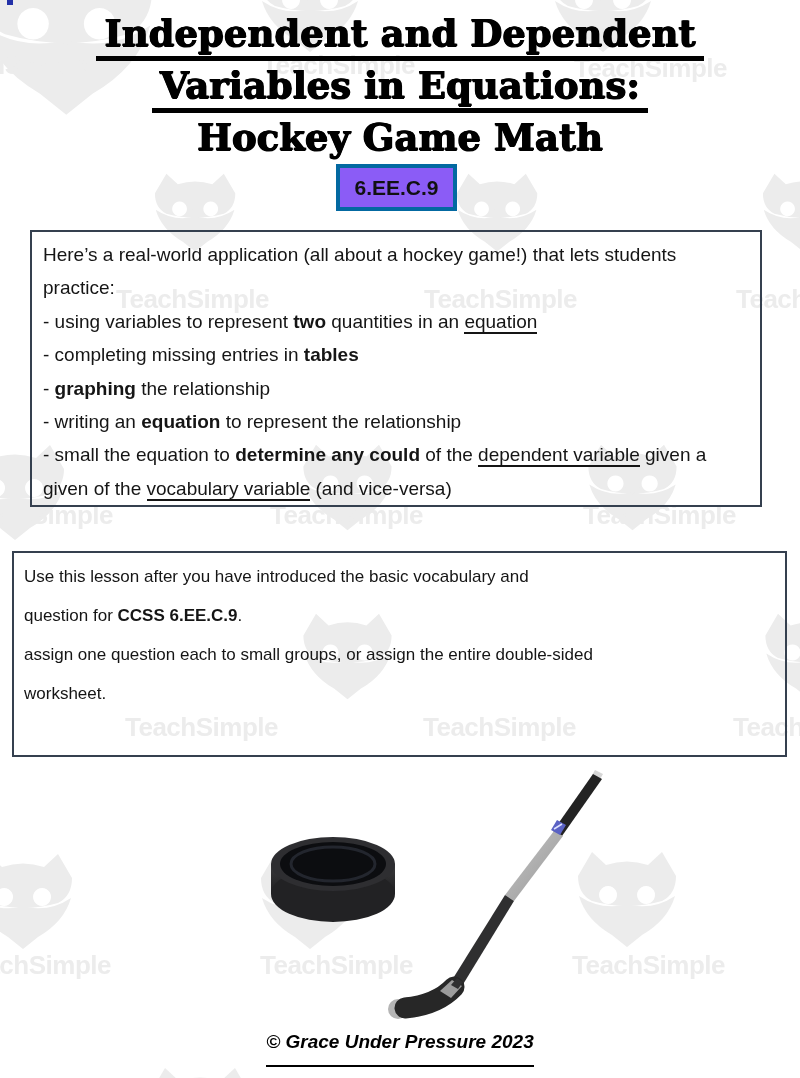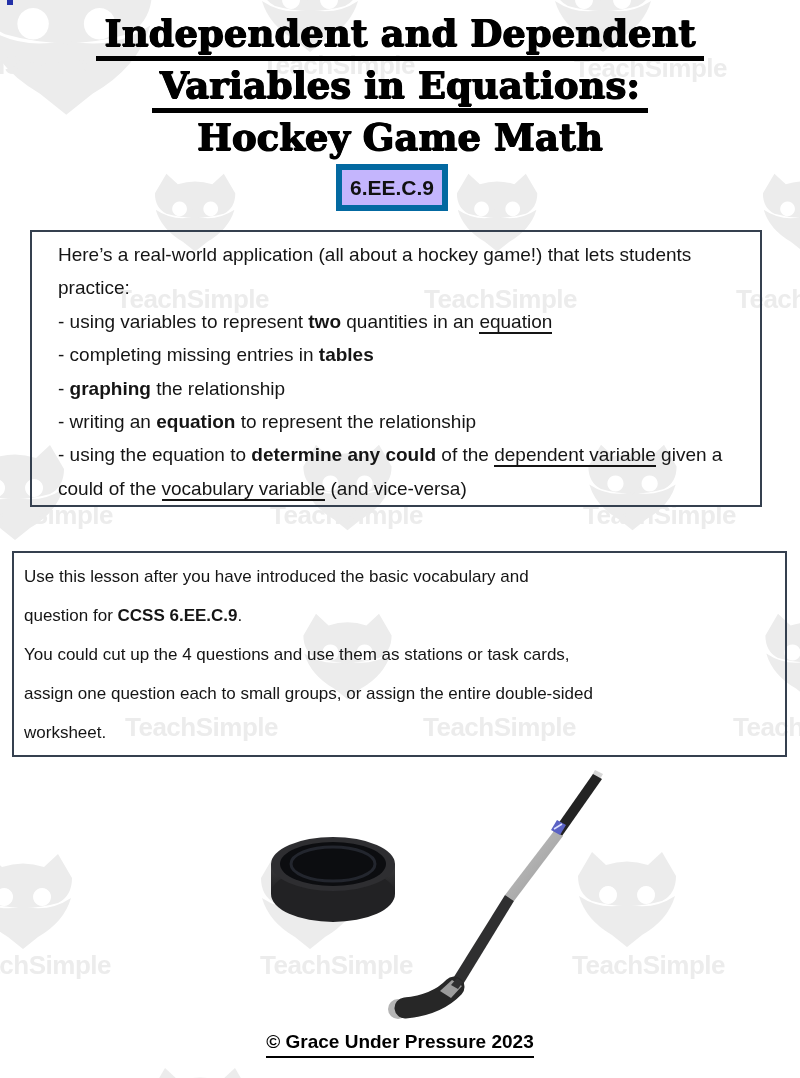--- a/index.html
+++ b/index.html
@@ -18,41 +18,41 @@
   #content{position:absolute;inset:0;z-index:1;}
   #corner-artifact{position:absolute;left:7px;top:0;width:6px;height:5px;}
   #title{
     position:absolute;top:8px;left:0;width:800px;text-align:center;
     font-family:"DejaVu Serif",serif;font-weight:bold;font-size:37px;color:#000;
   }
   .title-line{height:52px;line-height:50px;white-space:nowrap;
     text-shadow:0.7px 0 0 #000,-0.7px 0 0 #000,0 0.6px 0 #000;}
   .title-line .underlined{border-bottom:5px solid #000;padding:0 8px 1px;}
   #standard-badge{
-    position:absolute;left:336px;top:164px;width:112px;height:47px;
-    box-sizing:border-box;border:6px solid #0369a1;background:#c4b5fd;
+    position:absolute;left:336px;top:164px;width:121px;height:47px;
+    box-sizing:border-box;border:4px solid #0369a1;background:#8b5cf6;
     display:flex;align-items:center;justify-content:center;
     font-weight:bold;font-size:21px;color:#111;
   }
   .box{
     position:absolute;box-sizing:border-box;border:2px solid #35404f;
     color:#151515;background:transparent;
   }
-  #box1{left:30px;top:230px;width:732px;height:277px;padding:6px 26px;font-size:19px;}
+  #box1{left:30px;top:230px;width:732px;height:277px;padding:6px 11px;font-size:19px;}
   #box1 .rich-line{line-height:33.4px;white-space:nowrap;}
   #box2{left:12px;top:551px;width:775px;height:206px;padding:4px 10px;font-size:17px;}
   #box2 .rich-line{line-height:39px;white-space:nowrap;}
   .rich-line .b{font-weight:bold;}
   .rich-line .u{border-bottom:2px solid #151515;padding-bottom:0px;}
   #puck{position:absolute;left:270px;top:836px;}
   #stick{position:absolute;left:385px;top:765px;}
   #footer{position:absolute;top:1031px;left:0;width:800px;text-align:center;}
   #footer span{
     font-weight:bold;font-size:19px;color:#000;
-    border-bottom:2.5px solid #000;padding-bottom:4px;
+    border-bottom:2.5px solid #000;padding-bottom:13px;font-style:italic;
   }
 </style>
 </head>
 <body>
 
 <div id="watermark-layer">
     <span class="wm-owl" style="left: -30px; top: -55px; transform: scale(1.75); transform-origin: left top;">
     <svg width="110" height="100" viewBox="0 0 110 100" aria-hidden="true">
       <path fill="currentColor" fill-rule="evenodd" d="
         M6,26 L20,2 L34,15 Q55,8 76,15 L90,2 L104,26
@@ -277,28 +277,27 @@
     <span>6.EE.C.9</span>
   </div>
 
   <div id="box1" class="box">
       <div class="rich-line"><span>Here’s a real-world application (all about a hockey game!) that lets students</span></div>
       <div class="rich-line"><span>practice:</span></div>
       <div class="rich-line"><span>- using variables to represent </span><span class="b">two</span><span> quantities in an </span><span class="u">equation</span></div>
       <div class="rich-line"><span>- completing missing entries in </span><span class="b">tables</span></div>
       <div class="rich-line"><span>- </span><span class="b">graphing</span><span> the relationship</span></div>
       <div class="rich-line"><span>- writing an </span><span class="b">equation</span><span> to represent the relationship</span></div>
-      <div class="rich-line"><span>- using the equation to </span><span class="b">determine any could</span><span> of the </span><span class="u">dependent variable</span><span> given a</span></div>
-      <div class="rich-line"><span>could of the </span><span class="u">vocabulary variable</span><span> (and vice-versa)</span></div>
+      <div class="rich-line"><span>- small the equation to </span><span class="b">determine any could</span><span> of the </span><span class="u">dependent variable</span><span> given a</span></div>
+      <div class="rich-line"><span>given of the </span><span class="u">vocabulary variable</span><span> (and vice-versa)</span></div>
     </div>
 
   <div id="box2" class="box">
       <div class="rich-line"><span>Use this lesson after you have introduced the basic vocabulary and</span></div>
       <div class="rich-line"><span>question for </span><span class="b">CCSS 6.EE.C.9</span><span>.</span></div>
-      <div class="rich-line"><span>You could cut up the 4 questions and use them as stations or task cards,</span></div>
       <div class="rich-line"><span>assign one question each to small groups, or assign the entire double-sided</span></div>
       <div class="rich-line"><span>worksheet.</span></div>
     </div>
 
   <svg id="puck" width="126" height="92" viewBox="0 0 126 92">
     <defs>
       <linearGradient id="puckSide" x1="0" y1="0" x2="0" y2="1">
         <stop offset="0" stop-color="#3a3a3c"></stop>
         <stop offset="1" stop-color="#1e1e20"></stop>
       </linearGradient>

